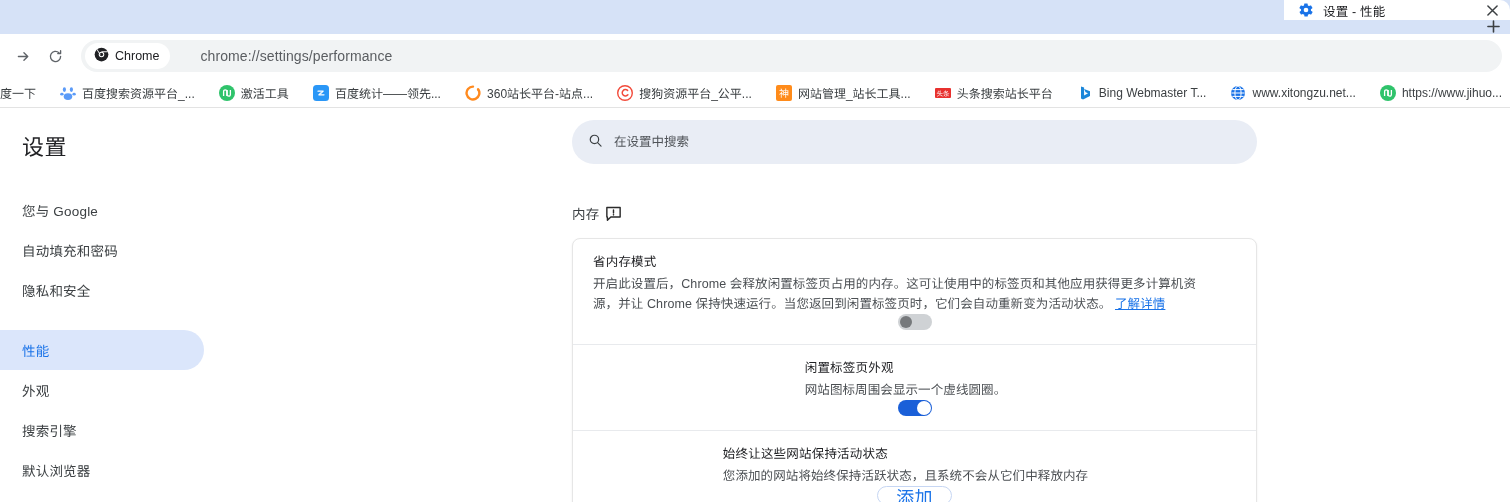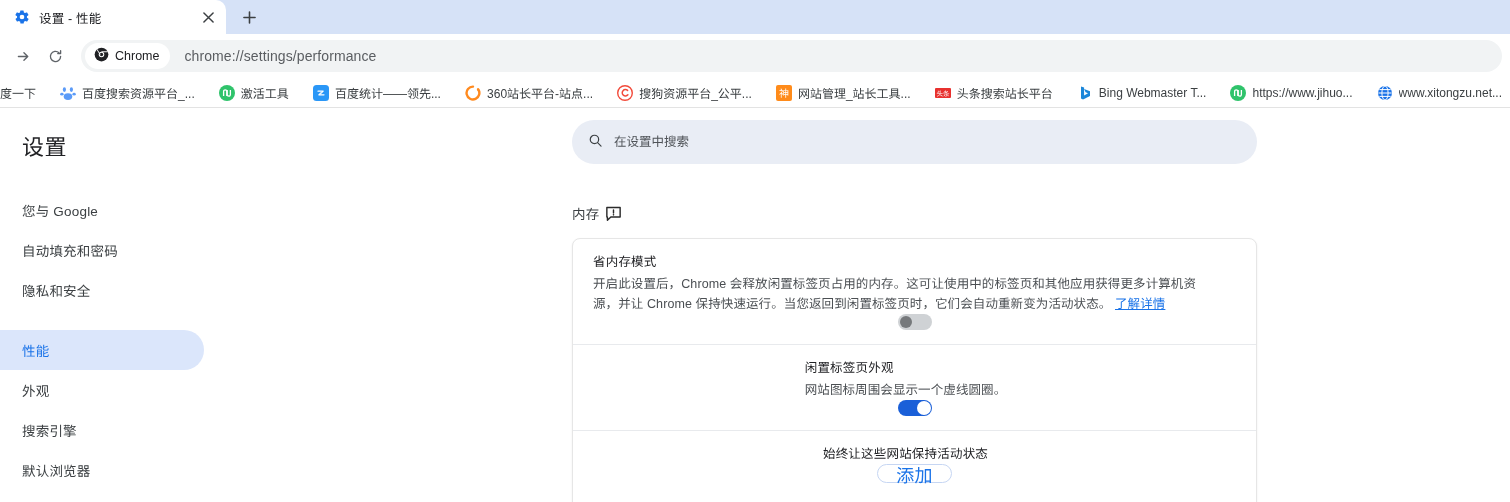--- a/index.html
+++ b/index.html
@@ -14,20 +14,21 @@
   }
 
   
   .tabstrip {
     position: relative;
     height: 34px;
     background: #d6e2f7;
     display: flex;
     align-items: flex-end;
     padding-left: 0;
+    flex-direction: column;
   }
   .tab {
     position: relative;
     height: 34px;
     width: 226px;
     background: #ffffff;
     border-radius: 0 10px 0 0;
     display: flex;
     align-items: center;
     padding: 0 8px 0 14px;
@@ -98,21 +99,21 @@
     padding: 0 11px 0 9px;
     background: #ffffff;
     border-radius: 13px;
     flex: 0 0 auto;
   }
   .chrome-chip .label {
     font-size: 12.5px;
     color: #202124;
   }
   .omni-url {
-    margin-left: 14px;
+    margin-left: 30px;
     font-size: 14px;
     color: #5a5d61;
     white-space: nowrap;
     overflow: hidden;
     text-overflow: ellipsis;
     letter-spacing: .1px;
   }
 
   
   .bookmarks {
@@ -456,36 +457,36 @@
     <span class="bm-icon">
       <svg width="16" height="16" viewBox="0 0 16 16" aria-hidden="true">
         <path d="M4 1.4 L7.1 2.6 V10.4 L11 8.3 L8.6 7.2 L7.1 3.9 L13 6.2 V11 L6 14.6 L4 13.4 Z" fill="#1a86d9"></path>
       </svg>
     </span>
     <span class="bm-label">Bing Webmaster T...</span>
   </div>
   <div class="bm">
     <span class="bm-icon">
       <svg width="16" height="16" viewBox="0 0 16 16" aria-hidden="true">
+        <circle cx="8" cy="8" r="7" fill="#1a73e8"></circle>
+        <ellipse cx="8" cy="8" rx="3.1" ry="7" fill="none" stroke="#ffffff" stroke-width="1"></ellipse>
+        <path d="M1.3 8 H14.7 M2.4 4.6 H13.6 M2.4 11.4 H13.6" stroke="#ffffff" stroke-width="1"></path>
+      </svg>
+    </span>
+    <span class="bm-label">www.xitongzu.net...</span>
+  </div>
+  <div class="bm">
+    <span class="bm-icon">
+      <svg width="16" height="16" viewBox="0 0 16 16" aria-hidden="true">
         <circle cx="8" cy="8" r="8" fill="#2fc36b"></circle>
         <path d="M4.6 11 V6.4 a1.6 1.6 0 0 1 3.2 0 V11" fill="none" stroke="#ffffff" stroke-width="1.3"></path>
         <path d="M11.4 5 V9.6 a1.6 1.6 0 0 1-3.2 0 V5" fill="none" stroke="#ffffff" stroke-width="1.3"></path>
       </svg>
     </span>
     <span class="bm-label">https://www.jihuo...</span>
-  </div>
-  <div class="bm">
-    <span class="bm-icon">
-      <svg width="16" height="16" viewBox="0 0 16 16" aria-hidden="true">
-        <circle cx="8" cy="8" r="7" fill="#1a73e8"></circle>
-        <ellipse cx="8" cy="8" rx="3.1" ry="7" fill="none" stroke="#ffffff" stroke-width="1"></ellipse>
-        <path d="M1.3 8 H14.7 M2.4 4.6 H13.6 M2.4 11.4 H13.6" stroke="#ffffff" stroke-width="1"></path>
-      </svg>
-    </span>
-    <span class="bm-label">www.xitongzu.net...</span>
   </div>
 </div>
 
 <div class="page">
 
   <div class="sidebar">
     <div class="settings-title">
       <span class="txt">设置</span>
     </div>
     <div class="nav-list">
@@ -557,20 +558,21 @@
           <div class="row-sub">网站图标周围会显示一个虚线圆圈。</div>
         </div>
         <div class="row-ctrl">
           <span class="toggle on"></span>
         </div>
       </div>
 
       <div class="row">
         <div class="row-text">
           <div class="row-title">始终让这些网站保持活动状态</div>
+          <div class="row-sub">您添加的网站将始终保持活跃状态，且系统不会从它们中释放内存</div>
         </div>
         <div class="row-ctrl">
           <button class="add-btn">添加</button>
         </div>
       </div>
 
       <div class="empty-row">未添加任何网站</div>
 
     </div>
   </div>

